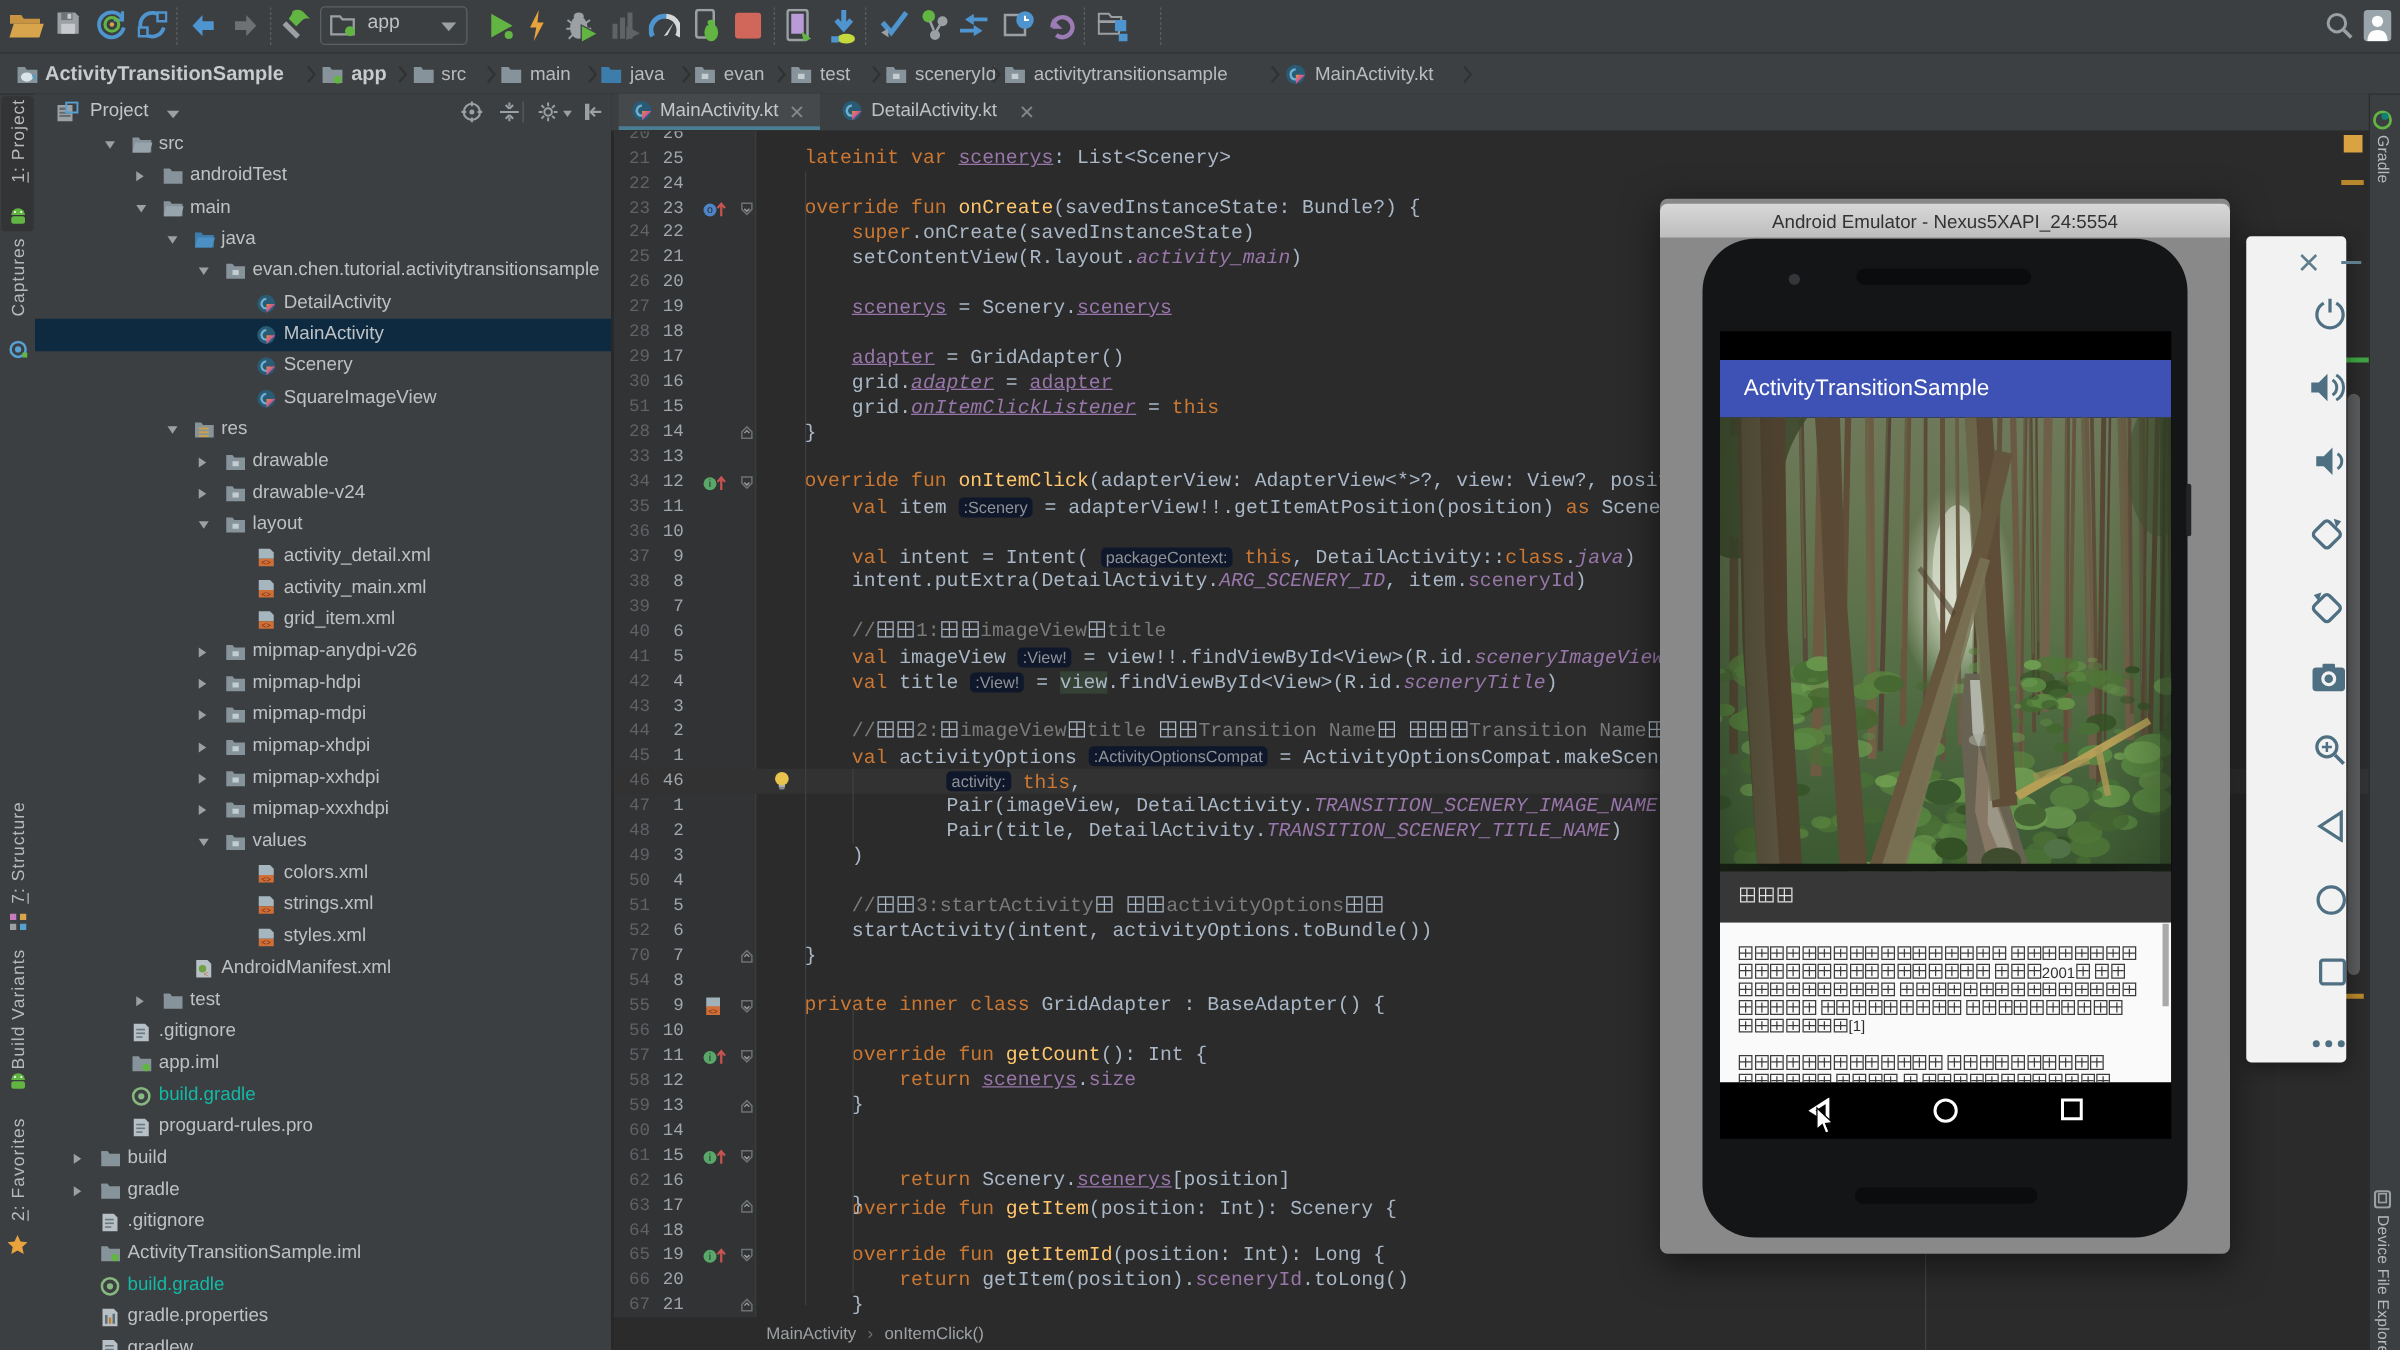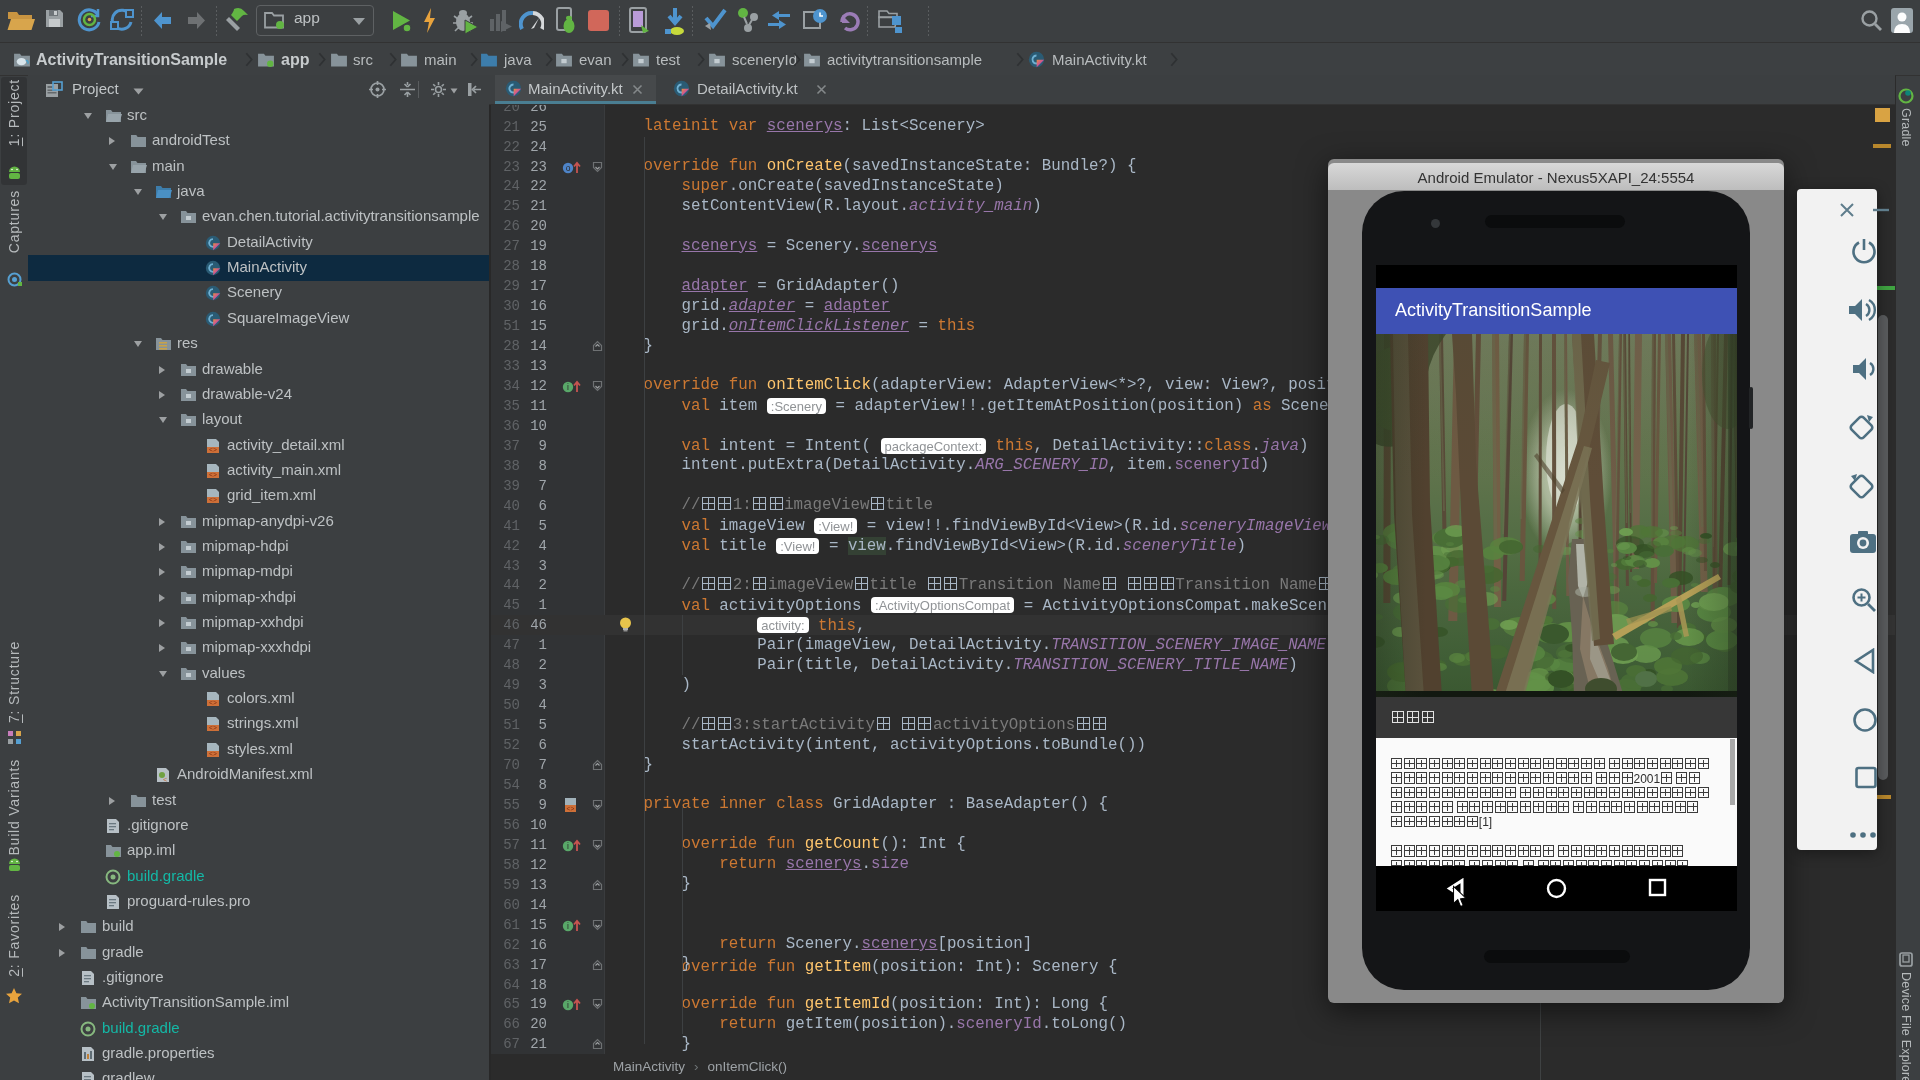--- a/index.html
+++ b/index.html
@@ -19,21 +19,21 @@
 #tabbar{position:absolute;left:489px;top:75px;width:1406px;height:29px;background:#3c3f41;z-index:5}
 #gutter{position:absolute;left:490px;top:104px;width:115px;height:950px;background:#313335;border-right:1px solid #3a3c3e}
 .ln1{position:absolute;left:490px;width:30px;text-align:right;color:#606366;font-family:"Liberation Mono",monospace;font-size:14px;height:20px;line-height:20px}
 .ln2{position:absolute;left:490px;width:57px;text-align:right;color:#a0a6ab;font-family:"Liberation Mono",monospace;font-size:14px;height:20px;line-height:20px}
 .gico{position:absolute;left:562px}
 .fico{position:absolute;left:592px}
 .cl{position:absolute;left:605.6px;font-family:"Liberation Mono",monospace;font-size:15.8px;line-height:17px;white-space:pre;color:#a9b7c6}
 .cl .k{color:#cc7832}.cl .f{color:#ffc66d}.cl .t{color:#a9b7c6}.cl .c{color:#7a7a7a}
 .cl .p{color:#9876aa}.cl .pi{color:#9876aa;font-style:italic}
 .cl .pu{color:#9876aa;text-decoration:underline}.cl .piu{color:#9876aa;font-style:italic;text-decoration:underline}
-.cl .h{background:#ffffff;color:#909396;font-size:13px;border-radius:4px;padding:0.5px 4px;font-family:"Liberation Sans",sans-serif}
+.cl .h{background:#0f172a;color:#909396;font-size:13px;border-radius:4px;padding:0.5px 4px;font-family:"Liberation Sans",sans-serif}
 .cjc{display:inline-block;width:13px;height:13px;border:1.3px solid;position:relative;margin:0 1.6px;vertical-align:-1px}
 .cjc::before{content:"";position:absolute;left:0;right:0;top:45%;border-top:1.3px solid}
 .cjc::after{content:"";position:absolute;top:0;bottom:0;left:45%;border-left:1.3px solid}
 .cj{display:inline-block;width:10.8px;height:11px;border:1.2px solid;position:relative;margin:0 0.9px;vertical-align:-1px}
 .cj::before{content:"";position:absolute;left:0;right:0;top:45%;border-top:1.1px solid}
 .cj::after{content:"";position:absolute;top:0;bottom:0;left:45%;border-left:1.1px solid}
 .cjp{display:inline-block;width:11px;height:11.4px;border:1.3px solid #3c3c3c;position:relative;margin:0 0.85px;vertical-align:-1px}
 .cjp::before{content:"";position:absolute;left:0;right:0;top:42%;border-top:1.2px solid #3c3c3c}
 .cjp::after{content:"";position:absolute;top:1px;bottom:1px;left:45%;border-left:1.2px solid #3c3c3c}
 #rstripe{position:absolute;left:1895px;top:75px;width:25px;height:1005px;background:#3c3f41;border-left:1px solid #2b2b2b;border-top:1px solid #323232}

